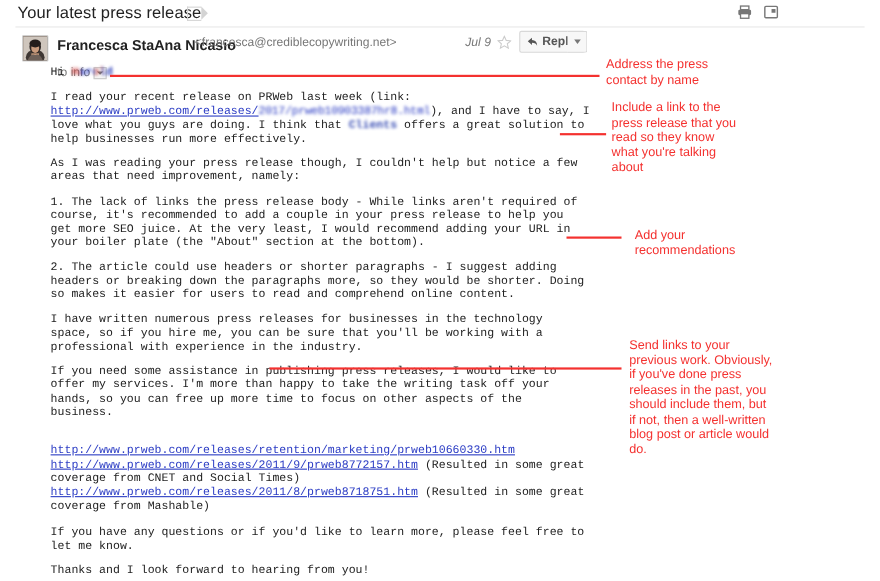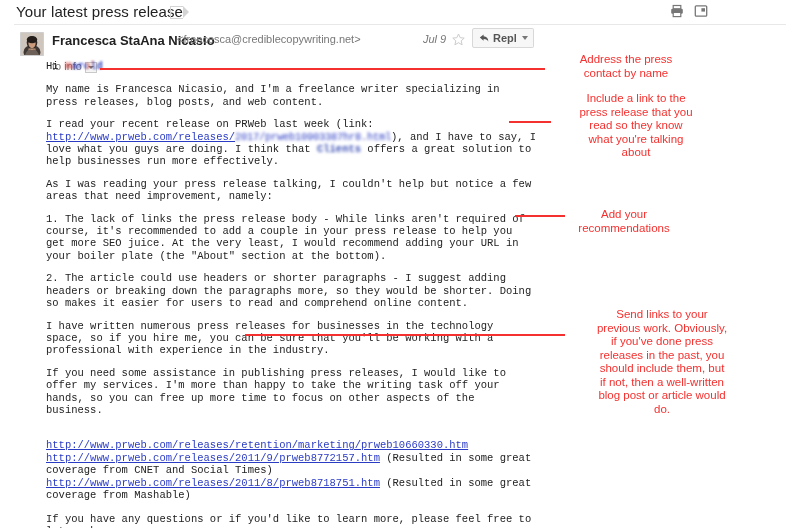--- a/index.html
+++ b/index.html
@@ -126,21 +126,20 @@
     -webkit-background-clip:text;background-clip:text;color:transparent;
     font-weight:bold;
   }
   .links-block{line-height:12.6px;}
 
   
   .ann-note{
     position:absolute;color:#f4312f;
     font-size:11.5px;line-height:13.5px;
     white-space:pre-line;
-    text-align:center;
   }
   .ann-line{
     position:absolute;background:#f4312f;height:2px;
   }
 </style>
 </head>
 <body>
 
 <div class="mail-header">
   <div class="subject">Your latest press release</div>
@@ -196,61 +195,61 @@
     </svg>
   </span>
   <span>Reply</span>
 </div>
 <div class="reply-more"></div>
 
 <div class="body-wrap">
 
   <p style="margin-bottom:11px;"><span>Hi </span><span class="redact-name">Harold</span></p>
 
-  <p>My name is Francesca Nicasio, and I'm a freelance writer specializing in press releases, blog posts, and web content.</p>
 
   <p><span>I read your recent release on PRWeb last week (link: </span><a href="#"><span>http://www.prweb.com/releases/</span><span class="redact">2017/prweb10903387hr8.html</span></a><span>), and I have to say, I love what you guys are doing. I think that </span><span class="redact-dark">Clients</span><span> offers a great solution to help businesses run more effectively.</span></p>
 
-  <p>As I was reading your press release talking, I couldn't help but notice a few areas that need improvement, namely:</p>
+  <p>As I was reading your press release though, I couldn't help but notice a few areas that need improvement, namely:</p>
 
   <p>1. The lack of links the press release body - While links aren't required of course, it's recommended to add a couple in your press release to help you get more SEO juice. At the very least, I would recommend adding your URL in your boiler plate (the "About" section at the bottom).</p>
 
   <p>2. The article could use headers or shorter paragraphs - I suggest adding headers or breaking down the paragraphs more, so they would be shorter. Doing so makes it easier for users to read and comprehend online content.</p>
 
   <p>I have written numerous press releases for businesses in the technology space, so if you hire me, you can be sure that you'll be working with a professional with experience in the industry.</p>
 
   <p>If you need some assistance in publishing press releases, I would like to offer my services. I'm more than happy to take the writing task off your hands, so you can free up more time to focus on other aspects of the business.</p>
 
   <p class="links-block" style="margin-bottom:11px;">
     <br>
     <a href="#">http://www.prweb.com/releases/retention/marketing/prweb10660330.htm</a><span></span><br>
     <a href="#">http://www.prweb.com/releases/2011/9/prweb8772157.htm</a><span> (Resulted in some great coverage from CNET and Social Times)</span><br>
     <a href="#">http://www.prweb.com/releases/2011/8/prweb8718751.htm</a><span> (Resulted in some great coverage from Mashable)</span>
   </p>
 
   <p>If you have any questions or if you'd like to learn more, please feel free to let me know.</p>
 
+  <p style="margin-bottom:11px;">Thanks and I look forward to hearing from you!</p>
 
   <p style="margin-bottom:0;">Best regards,</p>
 
 </div>
 
 <div class="ann-line" style="left:100px;top:68px;width:445px;"></div>
 <div class="ann-note" style="left:551px;top:53px;width:150px;">Address the press
 contact by name</div>
 
 <div class="ann-line" style="left:509px;top:121px;width:42px;"></div>
 <div class="ann-note" style="left:556px;top:92px;width:160px;">Include a link to the
 press release that you
 read so they know
 what you're talking
 about</div>
 
 <div class="ann-line" style="left:515px;top:215px;width:50px;"></div>
-<div class="ann-note" style="left:544px;top:208px;width:160px;">Add your
+<div class="ann-note" style="left:577px;top:208px;width:160px;">Add your
 recommendations</div>
 
 <div class="ann-line" style="left:245px;top:334px;width:320px;"></div>
 <div class="ann-note" style="left:572px;top:308px;width:180px;">Send links to your
 previous work. Obviously,
 if you've done press
 releases in the past, you
 should include them, but
 if not, then a well-written
 blog post or article would

